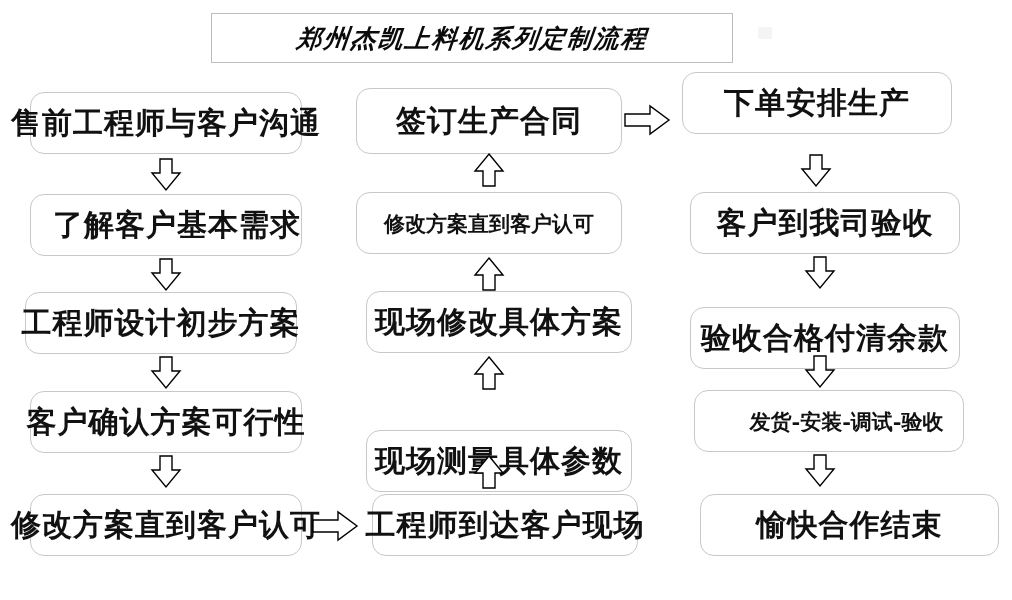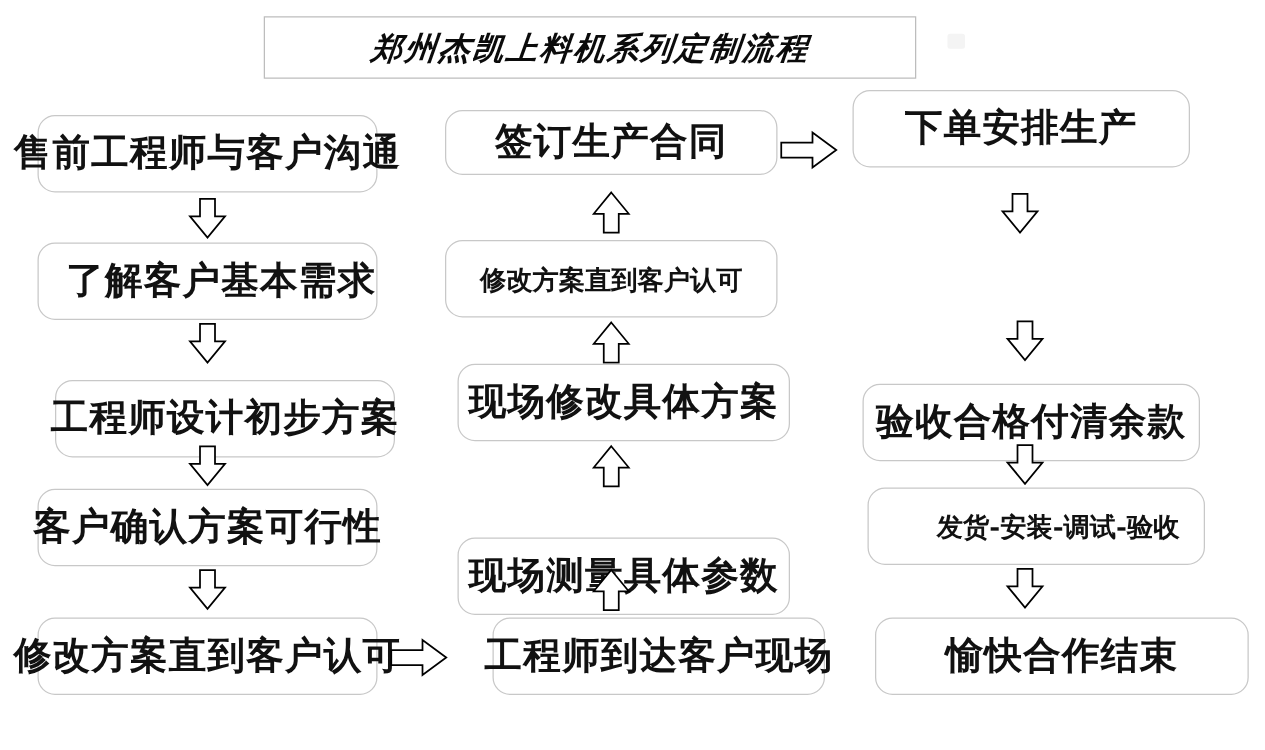--- a/index.html
+++ b/index.html
@@ -106,21 +106,21 @@
 
   <div class="node" style="left:30px; top:194px; width:272px; height:62px;justify-content:flex-end;">
     <span class="node-label">了解客户基本需求</span>
   </div>
   <div class="arrow" style="left:146px; top:258px;">
     <svg width="40" height="34" viewBox="0 0 40 34">
       <polygon points="14,1 26,1 26,15 34,15 20,32 6,15 14,15" fill="#ffffff" stroke="#000000" stroke-width="1.4"></polygon>
     </svg>
   </div>
 
-  <div class="node" style="left:44px; top:292px; width:272px; height:62px;margin-top:12px;">
+  <div class="node" style="left:25px; top:292px; width:272px; height:62px;">
     <span class="node-label">工程师设计初步方案</span>
   </div>
   <div class="arrow" style="left:146px; top:356px;">
     <svg width="40" height="34" viewBox="0 0 40 34">
       <polygon points="14,1 26,1 26,15 34,15 20,32 6,15 14,15" fill="#ffffff" stroke="#000000" stroke-width="1.4"></polygon>
     </svg>
   </div>
 
   <div class="node" style="left:30px; top:391px; width:272px; height:62px;">
     <span class="node-label">客户确认方案可行性</span>
@@ -134,21 +134,21 @@
   <div class="node" style="left:30px; top:494px; width:272px; height:62px;">
     <span class="node-label">修改方案直到客户认可</span>
   </div>
 
   <div class="arrow" style="left:312px; top:510px;">
     <svg width="50" height="32" viewBox="0 0 50 32">
       <polygon points="1,10 26,10 26,2 45,16 26,30 26,22 1,22" fill="#ffffff" stroke="#000000" stroke-width="1.4"></polygon>
     </svg>
   </div>
 
-  <div class="node" style="left:356px; top:88px; width:266px; height:52px;">
+  <div class="node" style="left:356px; top:88px; width:266px; height:66px;">
     <span class="node-label">签订生产合同</span>
   </div>
   <div class="arrow" style="left:469px; top:152px;">
     <svg width="40" height="36" viewBox="0 0 40 36">
       <polygon points="20,2 34,19 26,19 26,34 14,34 14,19 6,19" fill="#ffffff" stroke="#000000" stroke-width="1.4"></polygon>
     </svg>
   </div>
 
   <div class="node" style="left:356px; top:192px; width:266px; height:62px;">
     <span class="node-label tight">修改方案直到客户认可</span>
@@ -170,39 +170,42 @@
 
   <div class="node" style="left:366px; top:390px; width:266px; height:62px;margin-top:40px;">
     <span class="node-label">现场测量具体参数</span>
   </div>
   <div class="arrow" style="left:469px; top:454px;">
     <svg width="40" height="36" viewBox="0 0 40 36">
       <polygon points="20,2 34,19 26,19 26,34 14,34 14,19 6,19" fill="#ffffff" stroke="#000000" stroke-width="1.4"></polygon>
     </svg>
   </div>
 
-  <div class="node" style="left:394px; top:494px; width:266px; height:62px;">
+  <div class="node" style="left:372px; top:494px; width:266px; height:62px;">
     <span class="node-label">工程师到达客户现场</span>
   </div>
 
   <div class="arrow" style="left:624px; top:104px;">
     <svg width="50" height="32" viewBox="0 0 50 32">
       <polygon points="1,10 26,10 26,2 45,16 26,30 26,22 1,22" fill="#ffffff" stroke="#000000" stroke-width="1.4"></polygon>
     </svg>
   </div>
 
   <div class="node" style="left:682px; top:72px; width:270px; height:62px;">
     <span class="node-label">下单安排生产</span>
   </div>
   <div class="arrow" style="left:796px; top:154px;">
     <svg width="40" height="34" viewBox="0 0 40 34">
       <polygon points="14,1 26,1 26,15 34,15 20,32 6,15 14,15" fill="#ffffff" stroke="#000000" stroke-width="1.4"></polygon>
     </svg>
   </div>
 
+  <div class="node" style="left:690px; top:192px; width:270px; height:62px;">
+    <span class="node-label">客户到我司验收</span>
+  </div>
   <div class="arrow" style="left:800px; top:256px;">
     <svg width="40" height="34" viewBox="0 0 40 34">
       <polygon points="14,1 26,1 26,15 34,15 20,32 6,15 14,15" fill="#ffffff" stroke="#000000" stroke-width="1.4"></polygon>
     </svg>
   </div>
 
   <div class="node" style="left:690px; top:291px; width:270px; height:62px;margin-top:16px;">
     <span class="node-label">验收合格付清余款</span>
   </div>
   <div class="arrow" style="left:800px; top:355px;">

